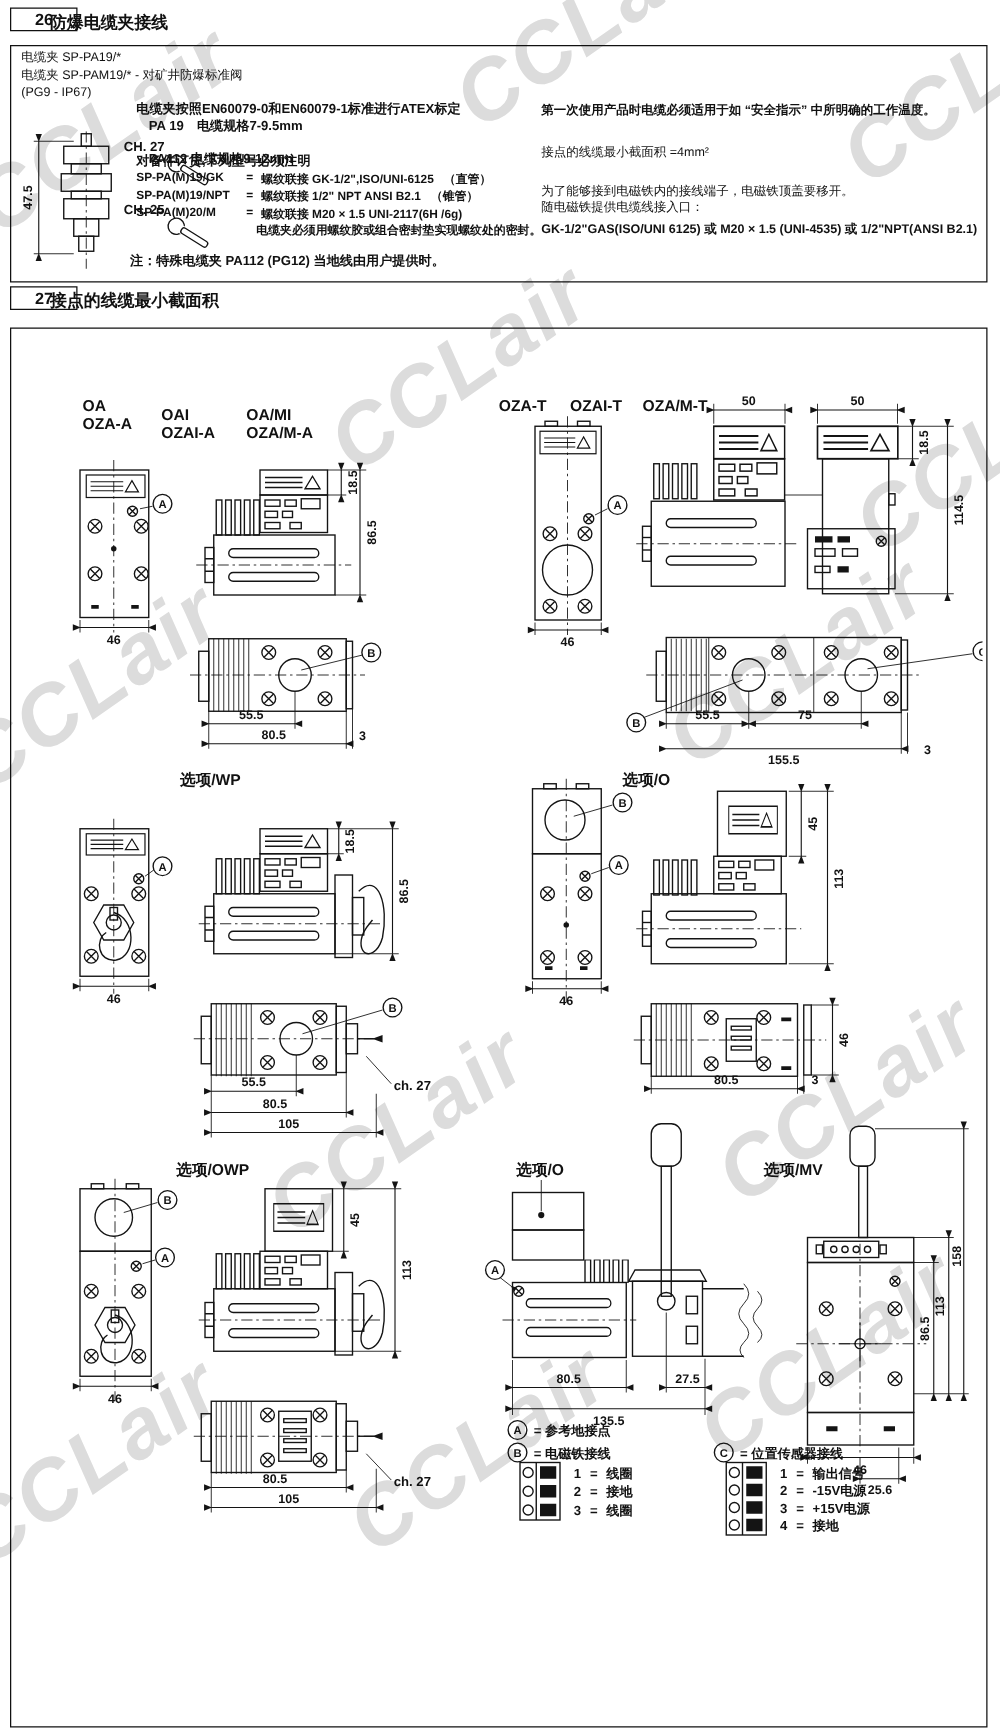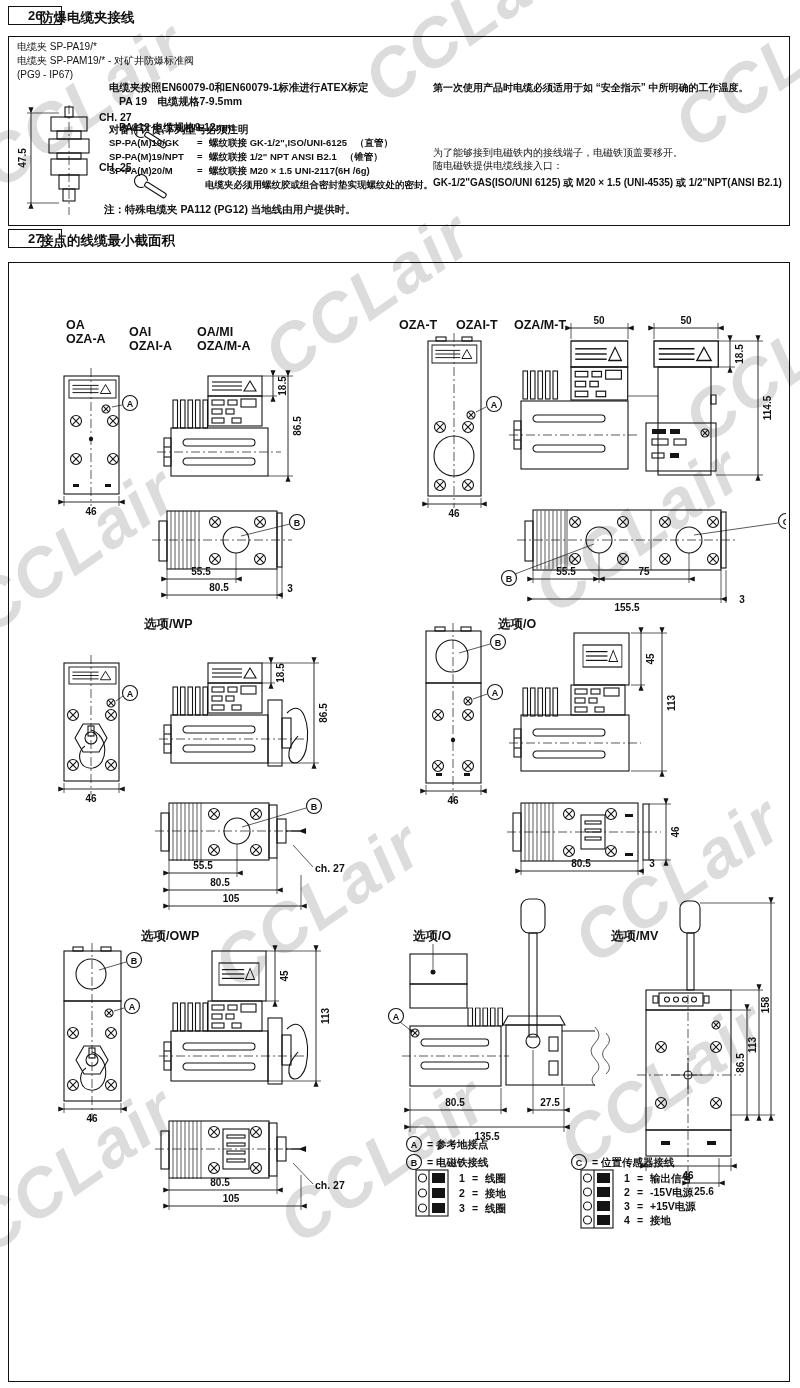--- a/index.html
+++ b/index.html
@@ -112,20 +112,21 @@
     </g>
     <text class="lg" x="86" y="66">CH. 25</text>
     <g transform="translate(128,76) rotate(32)">
       <circle class="s" cx="0" cy="0" r="6.5"></circle>
         <rect class="w" x="4" y="-3.5" width="8" height="7"></rect>
       <rect class="s" x="5" y="-2.5" width="24" height="5" rx="2"></rect>
     </g>
   </svg>
 
   <div class="rrow b" style="left:424px;top:44px;width:356px">第一次使用产品时电缆必须适用于如 “安全指示” 中所明确的工作温度。</div>
+  <div class="rrow" style="left:424px;top:78px;width:356px">接点的线缆最小截面积 =4mm²</div>
   <div class="rrow" style="left:424px;top:109px;width:356px">为了能够接到电磁铁内的接线端子，电磁铁顶盖要移开。</div>
   <div class="rrow" style="left:424px;top:122px;width:356px">随电磁铁提供电缆线接入口：</div>
   <div class="rrow b" style="left:424px;top:139px;width:356px">GK-1/2"GAS(ISO/UNI 6125) 或 M20 × 1.5 (UNI-4535) 或 1/2"NPT(ANSI B2.1)</div>
 </div>
 
 <div class="secnum" style="left:8px;top:229px">27</div>
 <div class="sectitle" style="left:40px;top:232px">接点的线缆最小截面积</div>
 
 <div class="frame" style="left:8px;top:262px;width:780px;height:1118px">
 <svg style="position:absolute;left:0;top:0" width="777" height="1115" viewBox="0 0 777 1115">

